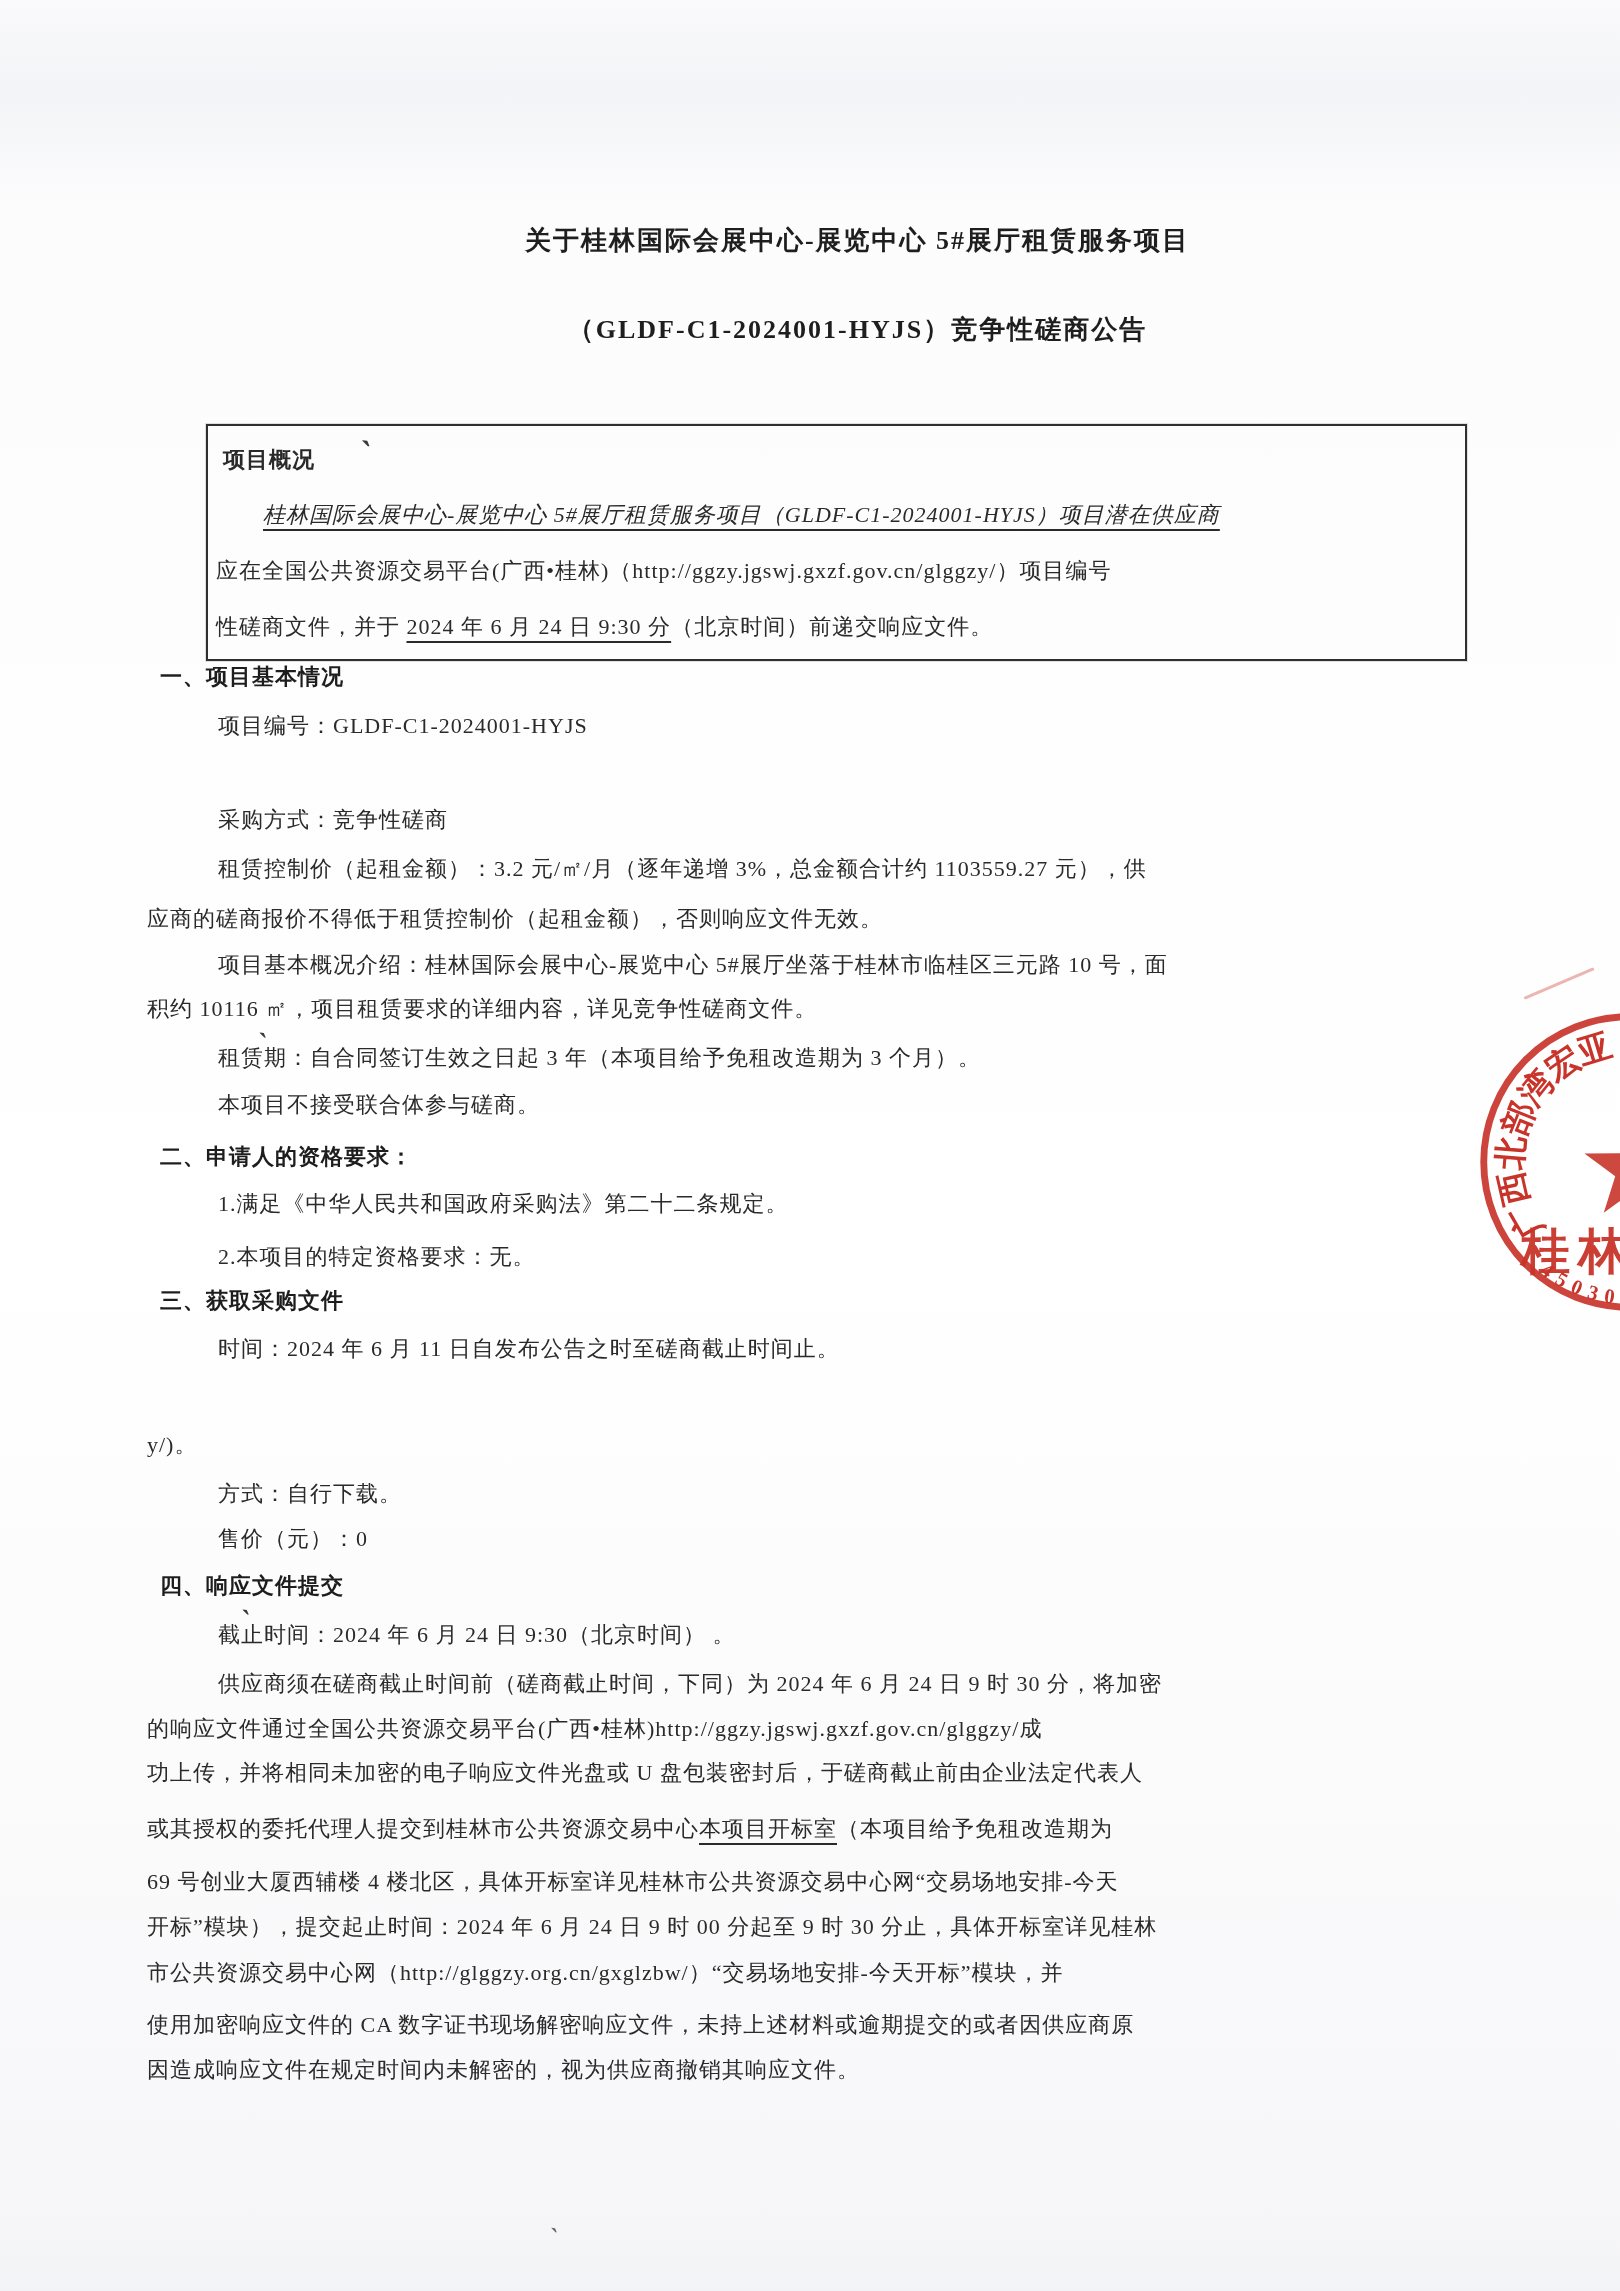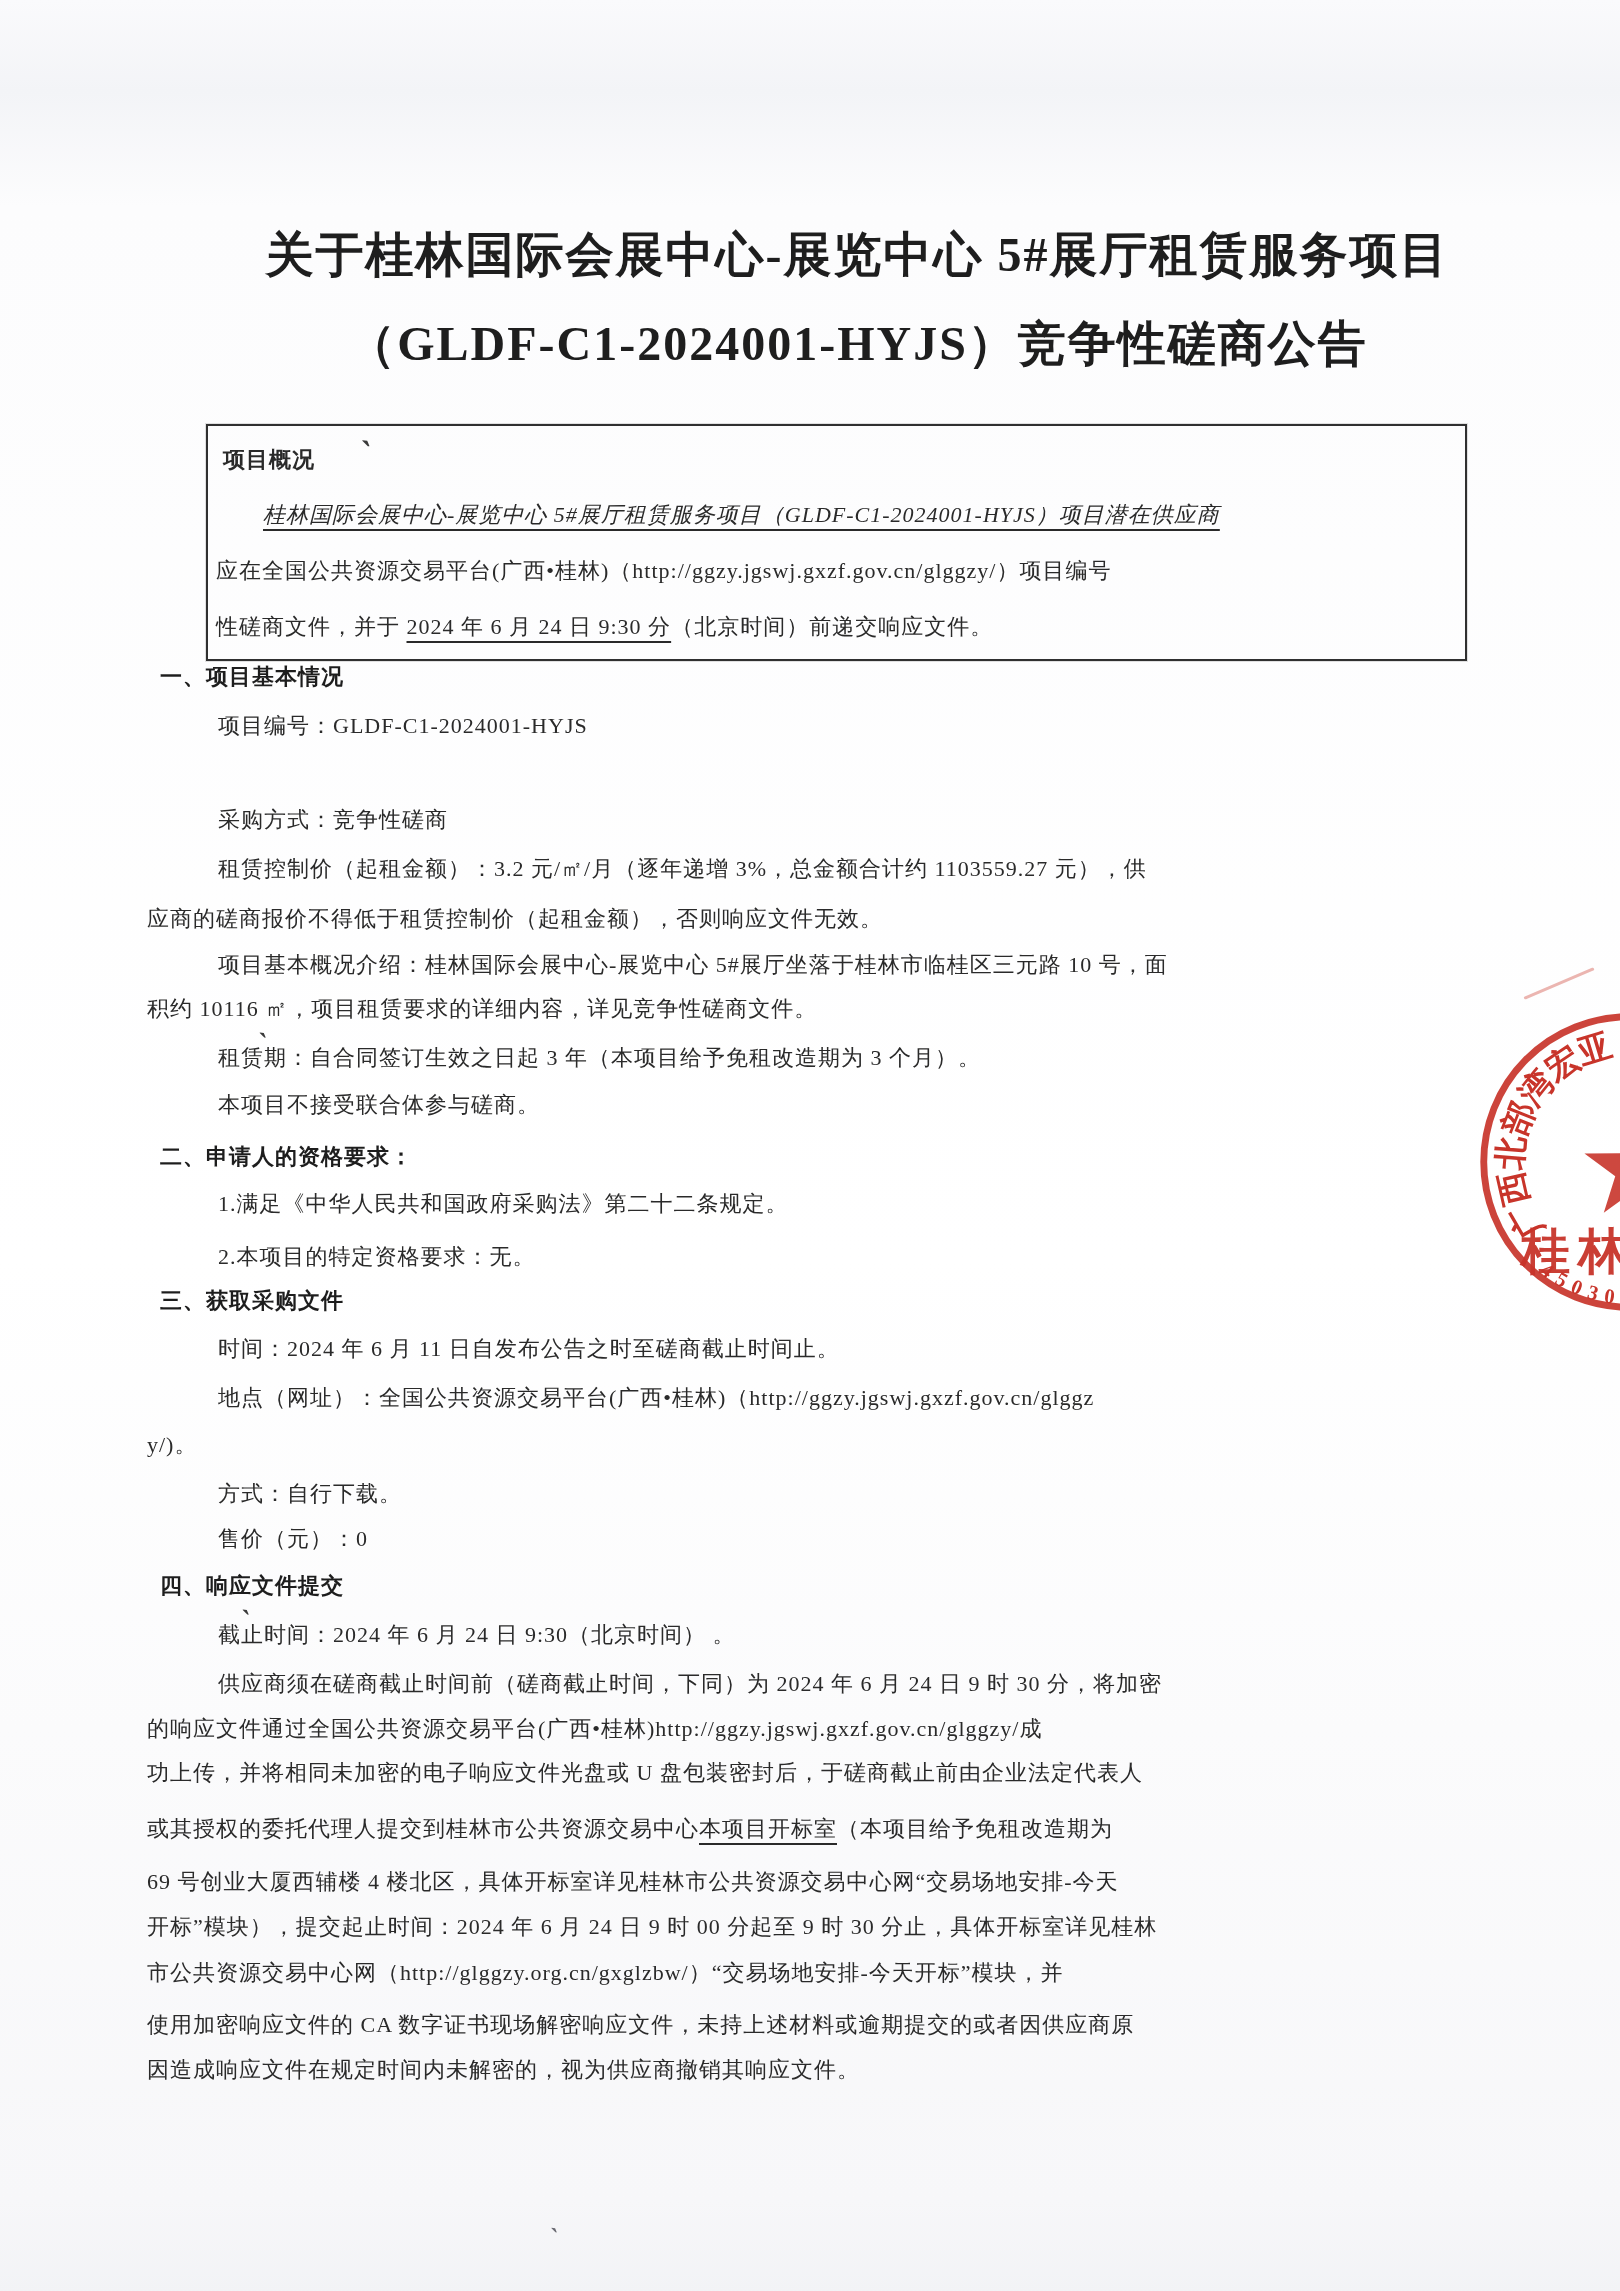--- a/index.html
+++ b/index.html
@@ -8,21 +8,21 @@
     font-family:"Liberation Serif","DejaVu Serif",serif;
     color:#262626;
     background:#fff;
   }
   .page{
     position:relative;width:1620px;height:2292px;overflow:hidden;
     background:linear-gradient(180deg,#fafafc 0%,#f3f4f7 4%,#fcfcfd 9%,#ffffff 55%,#f7f7f9 96%,#f2f3f6 100%);
   }
   .title{
     position:absolute;left:95px;width:1525px;text-align:center;
-    font-size:48px;font-weight:700;color:#1e1e1e;letter-spacing:2px;white-space:pre;
+    font-size:26px;font-weight:700;color:#1e1e1e;letter-spacing:2px;white-space:pre;
   }
   .ln{
     position:absolute;font-size:22px;line-height:35px;white-space:pre;
     color:#2a2a2a;letter-spacing:1px;
   }
   .bold{font-weight:700;color:#1d1d1d;}
   .u{text-decoration:underline;text-underline-offset:6.9px;text-decoration-thickness:2px;}
   .box{
     position:absolute;left:206px;top:424px;width:1257px;height:233px;
     border:2px solid #303030;box-shadow:0 0 0 1px rgba(60,60,60,.15);
@@ -67,21 +67,20 @@
   <span class="tick" style="left:257px;top:1027px;font-size:29px;">`</span>
   <div class="ln" style="left:218px;top:1040px;">租赁期：自合同签订生效之日起 3 年（本项目给予免租改造期为 3 个月）。</div>
   <div class="ln" style="left:218px;top:1087px;">本项目不接受联合体参与磋商。</div>
 
   <div class="ln bold" style="left:160px;top:1139px;">二、申请人的资格要求：</div>
   <div class="ln" style="left:218px;top:1186px;">1.满足《中华人民共和国政府采购法》第二十二条规定。</div>
   <div class="ln" style="left:218px;top:1239px;">2.本项目的特定资格要求：无。</div>
 
   <div class="ln bold" style="left:160px;top:1283px;">三、获取采购文件</div>
   <div class="ln" style="left:218px;top:1331px;">时间：2024 年 6 月 11 日自发布公告之时至磋商截止时间止。</div>
-  <div class="ln" style="left:218px;top:1380px;">地点（网址）：全国公共资源交易平台(广西•桂林)（http://ggzy.jgswj.gxzf.gov.cn/glggz</div>
   <div class="ln" style="left:147px;top:1427px;">y/)。</div>
   <div class="ln" style="left:218px;top:1476px;">方式：自行下载。</div>
   <div class="ln" style="left:218px;top:1521px;">售价（元）：0</div>
 
   <div class="ln bold" style="left:160px;top:1568px;">四、响应文件提交</div>
   <span class="tick" style="left:240px;top:1604px;font-size:29px;">`</span>
   <div class="ln" style="left:218px;top:1617px;">截止时间：2024 年 6 月 24 日 9:30（北京时间） 。</div>
   <div class="ln" style="left:218px;top:1666px;">供应商须在磋商截止时间前（磋商截止时间，下同）为 2024 年 6 月 24 日 9 时 30 分，将加密</div>
   <div class="ln" style="left:147px;top:1711px;">的响应文件通过全国公共资源交易平台(广西•桂林)http://ggzy.jgswj.gxzf.gov.cn/glggzy/成</div>
   <div class="ln" style="left:147px;top:1755px;">功上传，并将相同未加密的电子响应文件光盘或 U 盘包装密封后，于磋商截止前由企业法定代表人</div>

